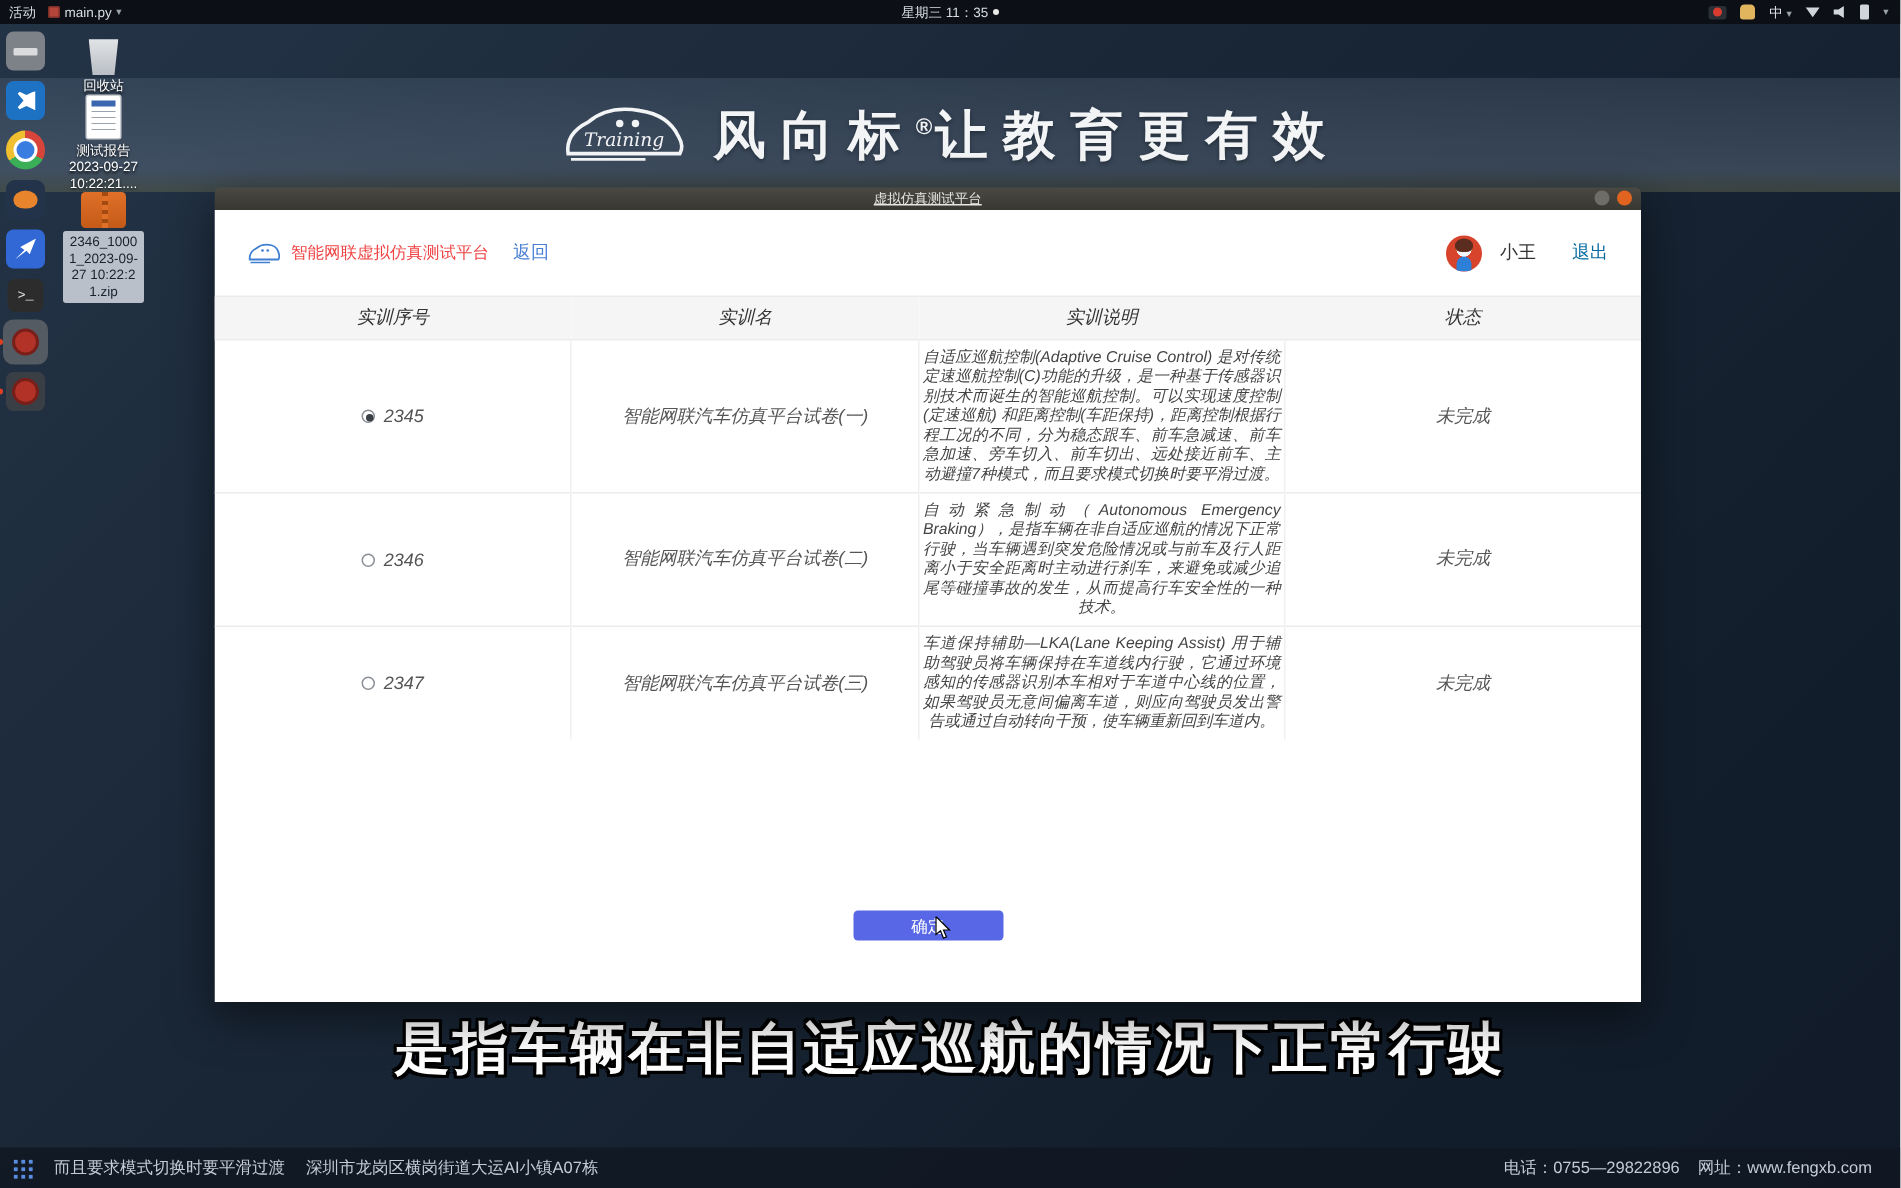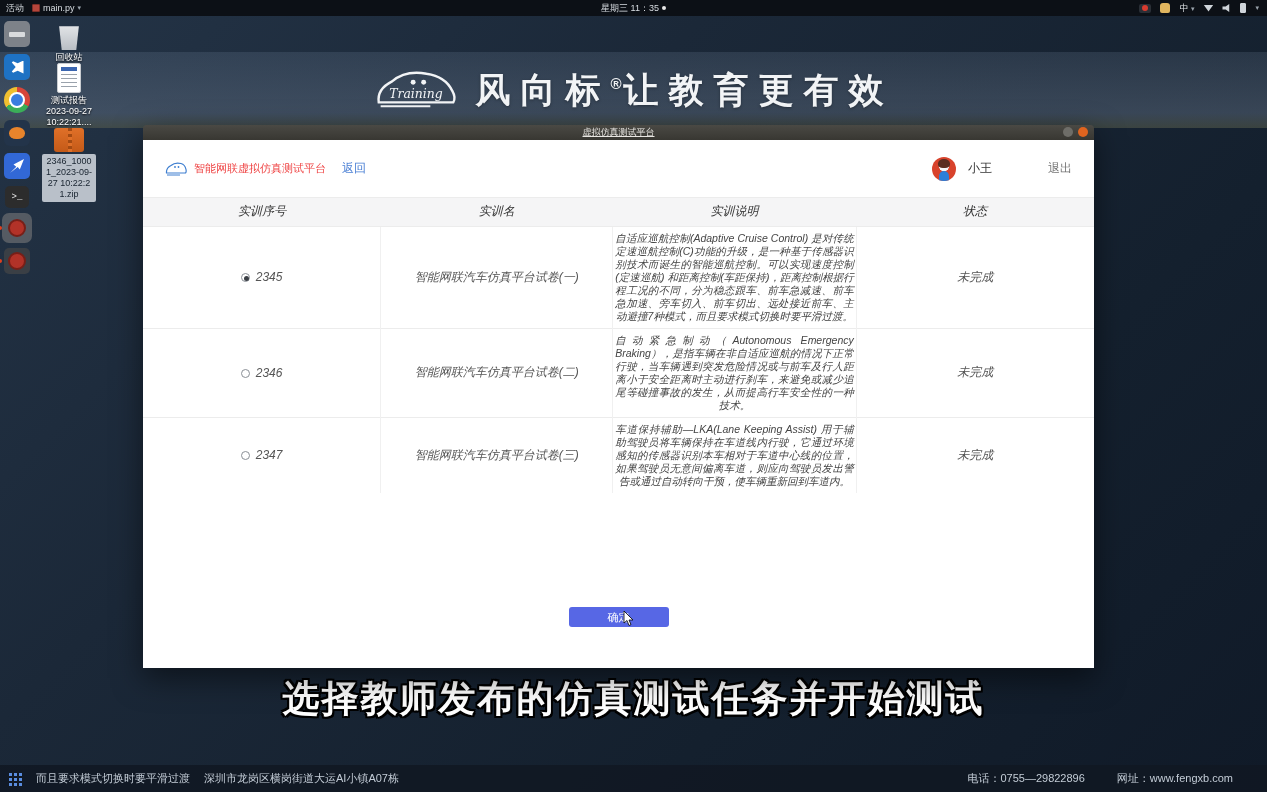--- a/index.html
+++ b/index.html
@@ -75,21 +75,21 @@
 
   .win-header { height:57px; display:flex; align-items:center; padding:0 22px; flex:0 0 auto; }
   .wh-logo { width:22px; height:16px; margin-right:7px; }
   .wh-brand { color:#ef4444; font-size:11px; font-weight:normal; }
   .wh-back { color:#4a7fd4; font-size:12px; margin-left:16px; cursor:pointer; }
   .wh-right { margin-left:auto; display:flex; align-items:center; gap:12px; }
   .avatar { width:24px; height:24px; border-radius:50%; background:radial-gradient(circle at 50% 38%,#f5f6f7 0 26%,#d8432c 27%); position:relative; overflow:hidden; }
   .avatar::before { content:""; position:absolute; left:6px; top:2px; width:12px; height:9px; border-radius:50% 50% 40% 40%; background:#5a2d20; }
   .avatar::after { content:""; position:absolute; left:7px; top:14px; width:10px; height:10px; border-radius:50% 50% 0 0; background:#2d7fd8; }
   .wh-user { color:#333; font-size:12px; }
-  .wh-logout { color:#737373; font-size:12px; margin-left:44px; cursor:pointer;font-family:Liberation Serif, serif; }
+  .wh-logout { color:#0369a1; font-size:12px; margin-left:12px; cursor:pointer;font-family:Liberation Serif, serif; }
   .win-divider { height:1px; background:#ececec; }
 
   
   table.sim { width:100%; border-collapse:collapse; table-layout:fixed;font-style:italic; }
   table.sim col.c1{width:25%;} table.sim col.c2{width:24.4%;} table.sim col.c3{width:25.6%;} table.sim col.c4{width:25%;}
   table.sim thead th { background:#f5f5f6; font-weight:normal; color:#333; font-size:12px; height:28px; }
   table.sim td { border-top:1px solid #ececec; border-left:1px solid #f0f0f0; vertical-align:middle; text-align:center;
     color:#555; font-size:12px; padding:6px 4px; }
   table.sim td:first-child { border-left:none; }
   table.sim td.desc { font-size:10.5px; line-height:13px; color:#444; text-align:justify; text-align-last:center; padding:5px 2px; }
@@ -105,21 +105,21 @@
   .caption { position:absolute; left:0; width:100%; top:674px; text-align:center; z-index:15;
     font-size:37px; font-weight:bold; color:#fff; letter-spacing:2px;
     text-shadow:-2px -2px 0 #000, 2px -2px 0 #000, -2px 2px 0 #000, 2px 2px 0 #000, 0 -2px 0 #000, 0 2px 0 #000, -2px 0 0 #000, 2px 0 0 #000; }
 
   
   .footer { position:absolute; left:0; bottom:0; width:100%; height:27px; background:rgba(17,24,34,.85);
     display:flex; align-items:center; color:#c3ccd6; font-size:11px; z-index:50; }
   .foot-left { display:flex; align-items:center; gap:14px; padding-left:8px; }
   .dots-grid { width:14px; height:14px; background:
     radial-gradient(circle,#5a8de0 1.5px,transparent 1.6px) 0 0/5px 5px; }
-  .foot-right { margin-left:auto; display:flex; gap:32px; padding-right:34px; }
+  .foot-right { margin-left:auto; display:flex; gap:12px; padding-right:19px; }
 </style>
 </head>
 <body>
 
 <div class="screen">
 
   <div class="topbar">
     <div class="left">
       <span>活动</span>
       <span class="appmenu">
@@ -253,21 +253,21 @@
         <button class="confirm-btn">
           <span>确定</span>
           <svg class="cursor-arrow" viewBox="0 0 12 16">
             <path d="M1 0 L1 12 L4 9.5 L6 14.5 L8 13.6 L6 9 L10 9 Z" fill="#fff" stroke="#000" stroke-width="0.8"></path>
           </svg>
         </button>
       </div>
     </div>
   </div>
 
-  <div class="caption">选择教师发布的仿真测试任务并开始测试</div>
+  <div class="caption">是指车辆在非自适应巡航的情况下正常行驶</div>
 
   <div class="footer">
     <div class="foot-left">
       <span class="dots-grid"></span>
       <span>而且要求模式切换时要平滑过渡</span>
       <span>深圳市龙岗区横岗街道大运AI小镇A07栋</span>
     </div>
     <div class="foot-right">
       <span>电话：0755—29822896</span>
       <span>网址：www.fengxb.com</span>

